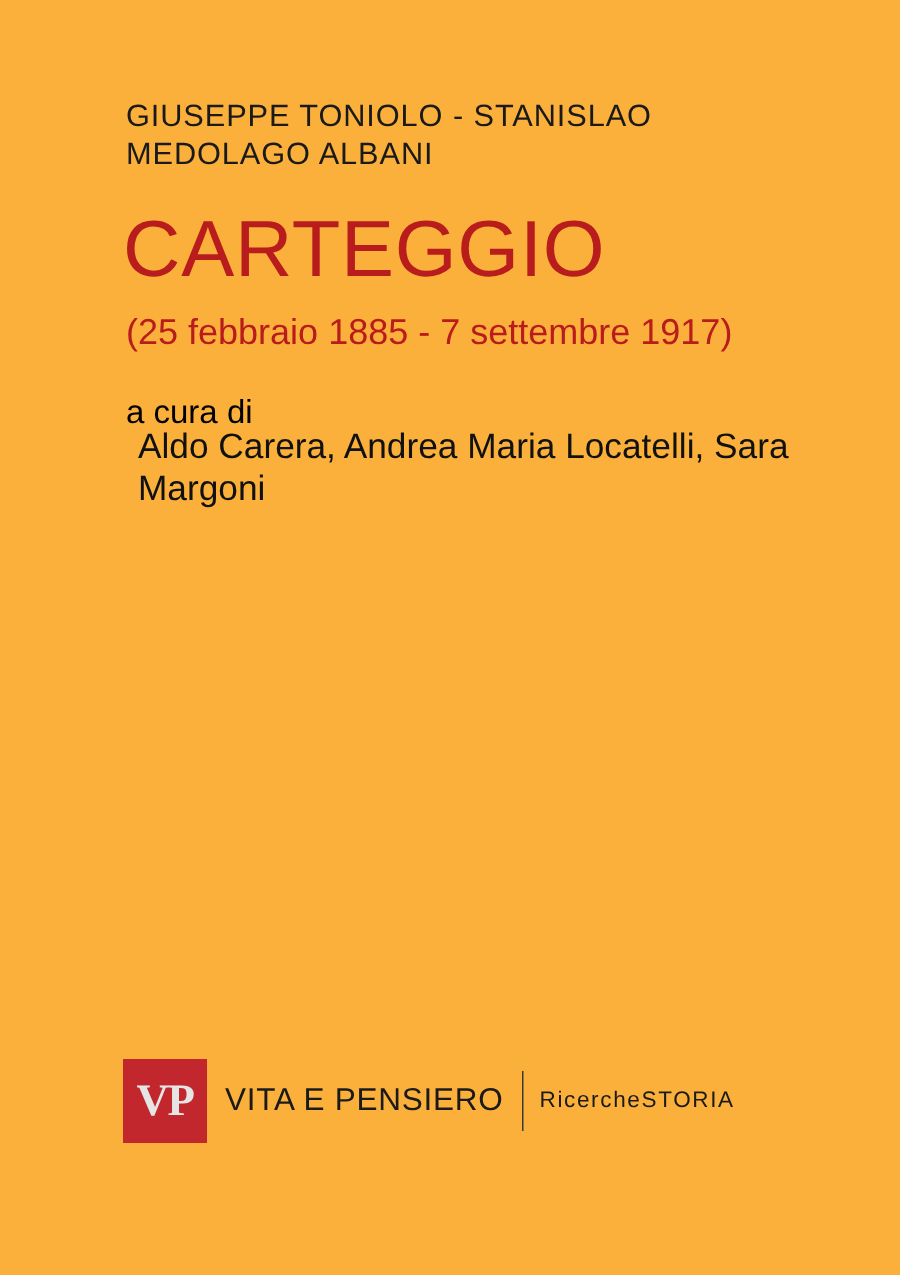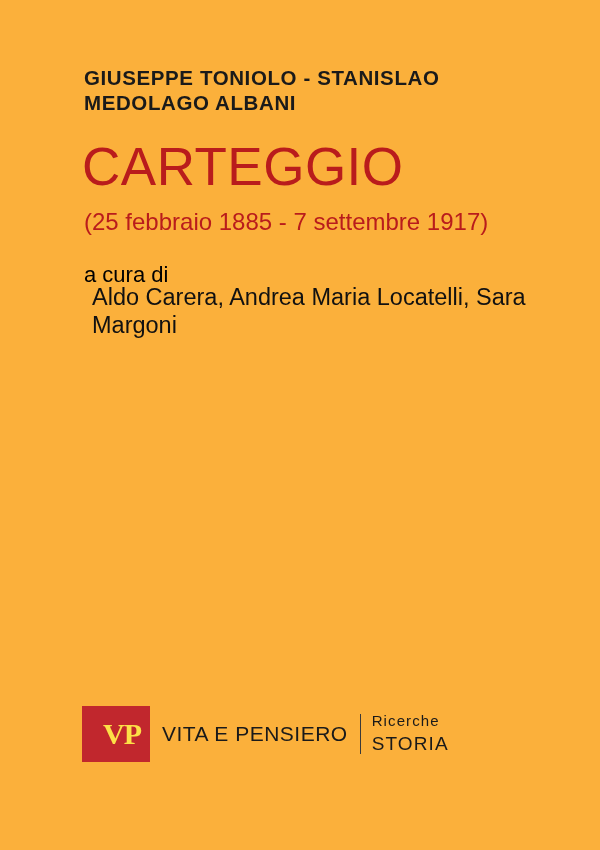--- a/index.html
+++ b/index.html
@@ -18,21 +18,21 @@
     position: absolute;
     inset: 0;
     background: #fbb03b;
   }
   .authors {
     position: absolute;
     left: 84px;
     top: 66px;
     right: 40px;
     font-size: 20.5px;
-    font-weight: bold;
+    font-weight: normal;
     letter-spacing: 0.6px;
     color: #1a1a1a;
     line-height: 1.2;
   }
   .title {
     position: absolute;
     left: 82px;
     top: 140px;
     font-size: 53px;
     font-weight: normal;
@@ -69,57 +69,56 @@
     left: 82px;
     top: 705px;
     display: flex;
     align-items: center;
     height: 58px;
   }
   .vp-logo {
     width: 56px;
     height: 56px;
     background: #c1272d;
-    color: #fde047;
+    color: #e5e5e5;
     display: flex;
     align-items: center;
     justify-content: center;
     font-size: 30px;
     font-weight: bold;
     letter-spacing: -1px;
     font-family: "Liberation Serif", serif;
-    padding-left: 12px;
   }
   .vp-name {
     margin-left: 12px;
     font-size: 21px;
     font-weight: normal;
     letter-spacing: 0.5px;
     color: #1a1a1a;
   }
   .series-divider {
     margin-left: 12px;
     width: 1px;
     height: 40px;
     background: #3a3a3a;
   }
   .series {
     margin-left: 11px;
     display: flex;
-    flex-direction: column;
+    flex-direction: row;
     justify-content: center;
     line-height: 1.35;
   }
   .series-line1 {
     font-size: 15px;
     letter-spacing: 1.1px;
     color: #1a1a1a;
   }
   .series-line2 {
-    font-size: 19px;
+    font-size: 15px;
     letter-spacing: 1.1px;
     color: #1a1a1a;
   }
 </style>
 </head>
 <body>
 
 <div class="cover">
 
   <div class="authors">GIUSEPPE TONIOLO - STANISLAO MEDOLAGO ALBANI</div>

